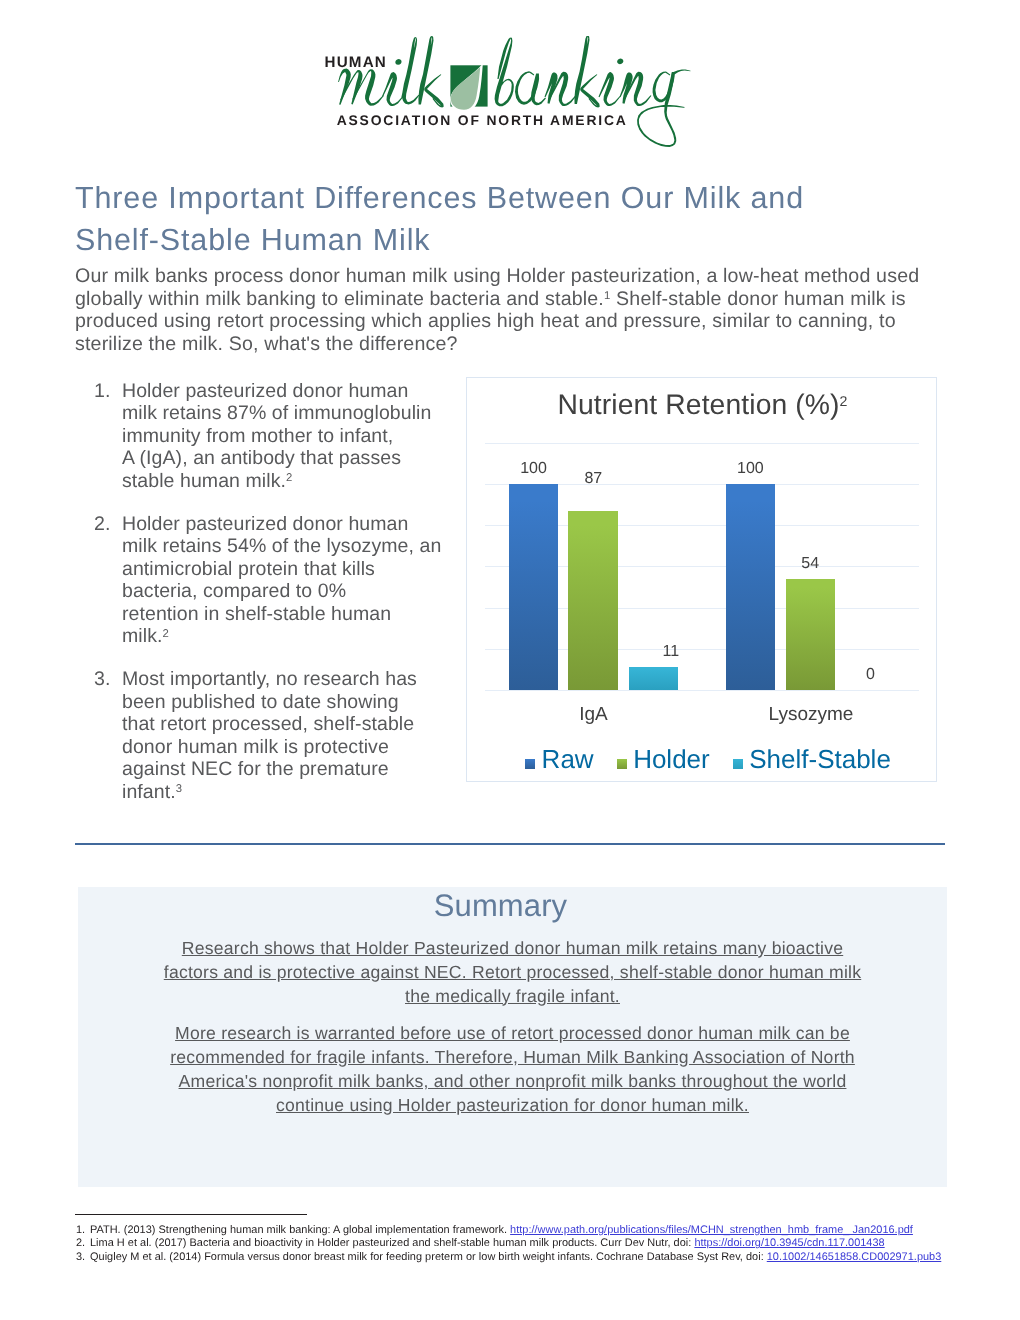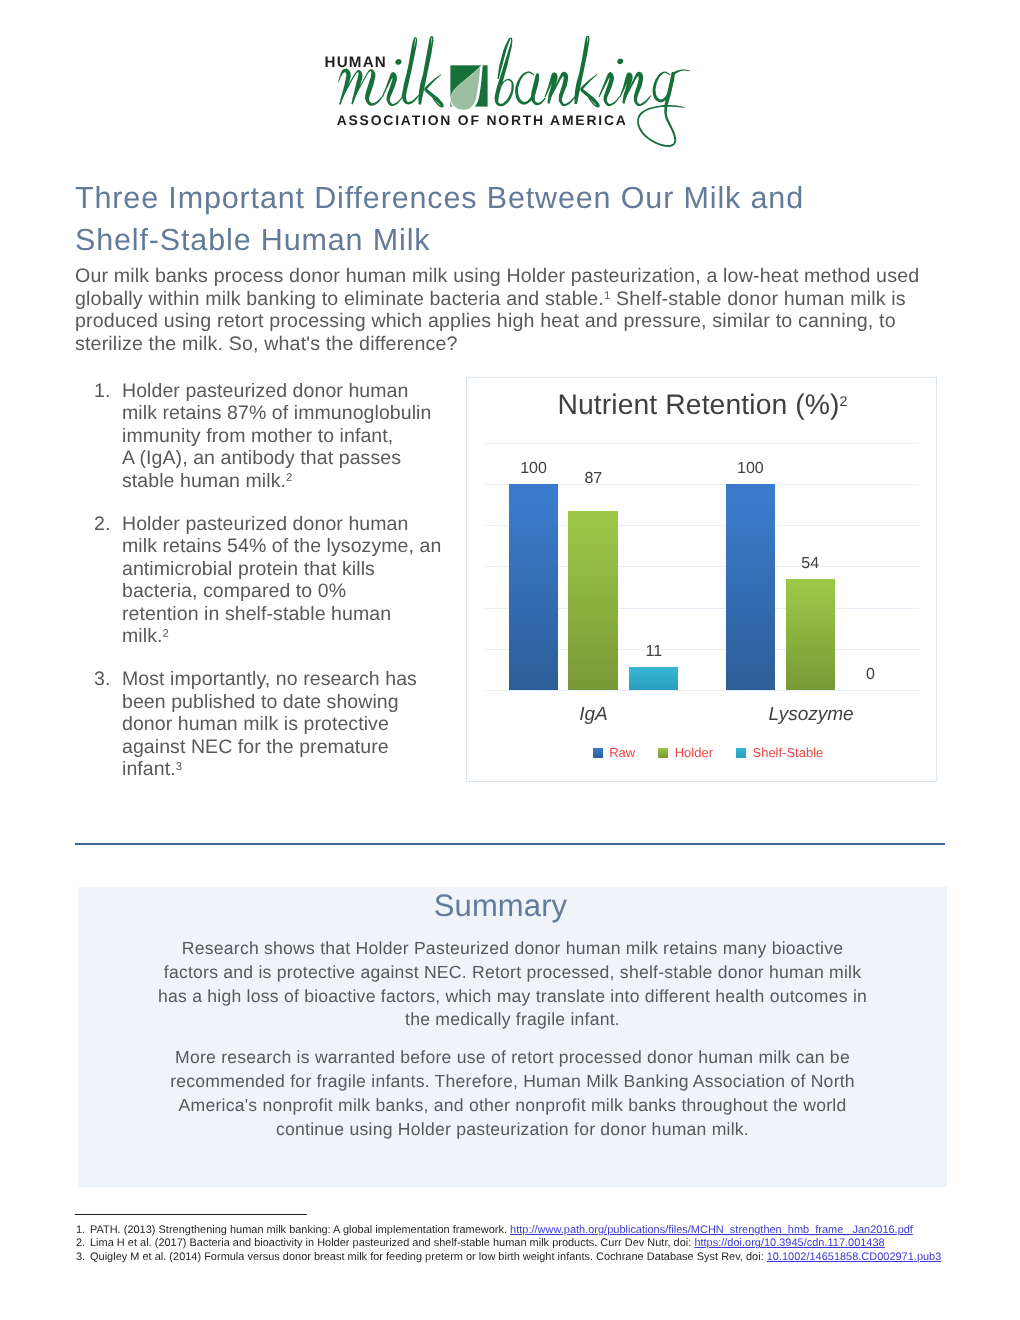--- a/index.html
+++ b/index.html
@@ -44,39 +44,39 @@
     border:1px solid #dce6f2; background:#fff; box-sizing:border-box; }
   .chart-title { position:absolute; left:0; top:10px; width:471px; text-align:center;
     font-size:28.3px; color:#404040; letter-spacing:0.1px; }
   .chart-title sup { font-size:0.5em; vertical-align:baseline; position:relative; top:-0.55em; line-height:0; }
 
   .plot { position:absolute; left:18px; top:64.5px; width:434px; height:247.5px; }
   .gl { position:absolute; left:0; width:100%; height:1px; background:#e5edf7; }
   .bar { position:absolute; bottom:0; }
   .dlabel { position:absolute; font-size:16px; color:#404040; text-align:center; white-space:nowrap; }
 
-  .cats { position:absolute; left:18px; top:326px; width:434px; height:22px;font-style:italic; }
+  .cats { position:absolute; left:18px; top:326px; width:434px; height:22px; }
   .cat { position:absolute; font-size:19px; color:#404040; text-align:center; white-space:nowrap; }
 
   .legend { position:absolute; left:0; top:366px; width:471px; padding-left:11px; box-sizing:border-box; text-align:center; white-space:nowrap; }
   .lg-item { display:inline-block; vertical-align:middle; }
   .lg-sw { display:inline-block; width:10px; height:10px; vertical-align:baseline; margin-right:6.5px; position:relative; top:1px; }
-  .lg-txt { display:inline-block; font-size:13px; color:#ef4444; vertical-align:baseline;text-align:right; }
+  .lg-txt { display:inline-block; font-size:26px; color:#0369a1; vertical-align:baseline;text-align:right; }
   .lg-gap { display:inline-block; width:23px; }
 
   
   .divider { position:absolute; left:75px; top:843px; width:870px; height:2px; background:#41699c; }
 
   
   .summary { position:absolute; left:78px; top:887px; width:869px; height:300px; background:#eff4f9; box-sizing:border-box; }
   .sum-body { position:absolute; left:0; top:50px; width:869px; }
   .sum-title { position:absolute; left:0; top:1px; width:869px; padding-right:24px; box-sizing:border-box; text-align:center; font-size:31px; color:#627c9b; letter-spacing:0.1px; }
   .sum-p { margin:0; text-align:center; font-size:17.6px; line-height:23.8px; color:#58595b; letter-spacing:0.23px; }
   .sum-p2 { margin-top:14px; }
-  .sl { display:block; white-space:nowrap; }
+  .sl { display:block; white-space:nowrap;text-decoration:underline; }
 
   
   .footnotes { position:absolute; left:76px; top:1214px; width:890px; }
   .fn-rule { width:232px; height:1px; background:#231f20; margin-bottom:9px; margin-left:-1px; }
   .fn { font-size:10.95px; line-height:13.4px; color:#231f20; white-space:nowrap; letter-spacing:0.02px; }
   .fn-n { display:inline-block; width:9px; text-align:left; padding-right:5px; }
   .fn-l { color:#3b3bd6; text-decoration:underline; }
 </style>
 </head>
 <body>
@@ -155,20 +155,21 @@
           <span class="ln">bacteria, compared to 0%</span>
           <span class="ln">retention in shelf-stable human</span>
           <span class="ln"><span>milk.</span><sup>2</sup></span>
         </span>
     </div>
     <div class="li">
       <span class="n">3.</span>
       <span class="t">
           <span class="ln">Most importantly, no research has</span>
           <span class="ln">been published to date showing</span>
+          <span class="ln">that retort processed, shelf-stable</span>
           <span class="ln">donor human milk is protective</span>
           <span class="ln">against NEC for the premature</span>
           <span class="ln"><span>infant.</span><sup>3</sup></span>
         </span>
     </div>
   </div>
 
   <div class="chart">
     <div class="chart-title"><span>Nutrient Retention (%)</span><sup>2</sup></div>
     <div class="plot">
@@ -180,21 +181,21 @@
           <div class="gl" style="top: 82.5px;"></div>
           <div class="gl" style="top: 41.25px;"></div>
           <div class="gl" style="top: 0px;"></div>
         </div>
       <div class="bars">
           <div class="bar" style="left: 23.7px; width: 49.6px; height: 206.25px; background: linear-gradient(rgb(58, 123, 203) 0%, rgb(58, 123, 203) 8%, rgb(45, 94, 152) 100%);"></div>
           <div class="dlabel" style="left: 23.7px; width: 49.6px; top: 17.25px;">100</div>
           <div class="bar" style="left: 83.2px; width: 50.3px; height: 179.438px; background: linear-gradient(rgb(154, 199, 72) 0%, rgb(154, 199, 72) 8%, rgb(121, 153, 54) 100%);"></div>
           <div class="dlabel" style="left: 83.2px; width: 50.3px; top: 27px;">87</div>
           <div class="bar" style="left: 143.7px; width: 49.6px; height: 22.6875px; background: linear-gradient(rgb(54, 180, 214) 0%, rgb(54, 180, 214) 8%, rgb(42, 160, 192) 100%);"></div>
-          <div class="dlabel" style="left: 144px; width: 49.6px; top: 200.812px;">11</div>
+          <div class="dlabel" style="left: 161px; width: 49.6px; top: 200.812px;">11</div>
           <div class="bar" style="left: 240.9px; width: 48.9px; height: 206.25px; background: linear-gradient(rgb(58, 123, 203) 0%, rgb(58, 123, 203) 8%, rgb(45, 94, 152) 100%);"></div>
           <div class="dlabel" style="left: 240.9px; width: 48.9px; top: 17.25px;">100</div>
           <div class="bar" style="left: 300.9px; width: 48.7px; height: 111.375px; background: linear-gradient(rgb(154, 199, 72) 0%, rgb(154, 199, 72) 8%, rgb(121, 153, 54) 100%);"></div>
           <div class="dlabel" style="left: 300.9px; width: 48.7px; top: 112.125px;">54</div>
           <div class="dlabel" style="left: 361px; width: 48.9px; top: 223.5px;">0</div>
         </div>
     </div>
     <div class="cats">
         <div class="cat" style="left: 38.5px; width: 140px;">IgA</div>
         <div class="cat" style="left: 256px; width: 140px;">Lysozyme</div>
@@ -203,21 +204,20 @@
   </div>
 
   <div class="divider"></div>
 
   <div class="summary">
     <div class="sum-title">Summary</div>
     <div class="sum-body">
     <p class="sum-p">
           <span class="sl">Research shows that Holder Pasteurized donor human milk retains many bioactive</span>
           <span class="sl">factors and is protective against NEC. Retort processed, shelf-stable donor human milk</span>
-          <span class="sl">has a high loss of bioactive factors, which may translate into different health outcomes in</span>
           <span class="sl">the medically fragile infant.</span>
         </p>
     <p class="sum-p sum-p2">
           <span class="sl">More research is warranted before use of retort processed donor human milk can be</span>
           <span class="sl">recommended for fragile infants. Therefore, Human Milk Banking Association of North</span>
           <span class="sl">America's nonprofit milk banks, and other nonprofit milk banks throughout the world</span>
           <span class="sl">continue using Holder pasteurization for donor human milk.</span>
         </p>
     </div>
   </div>

